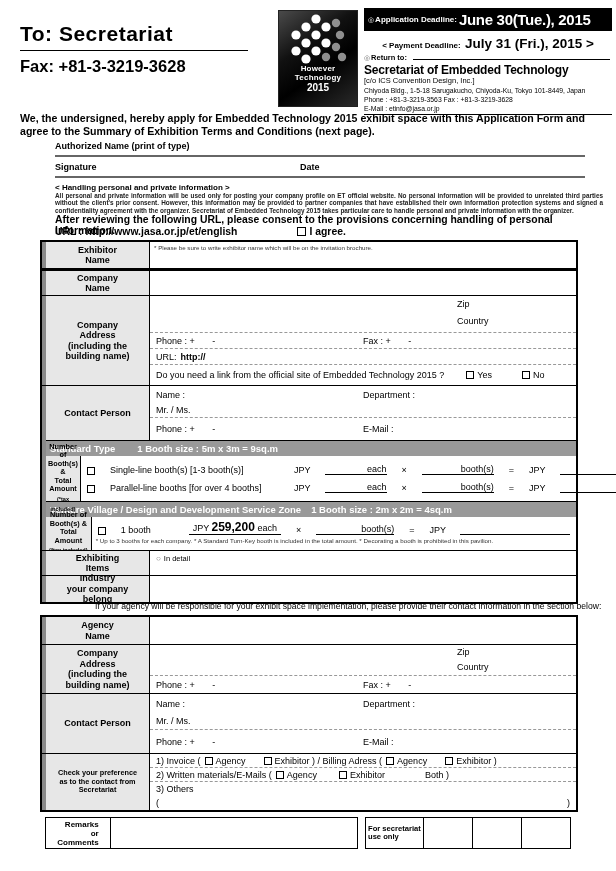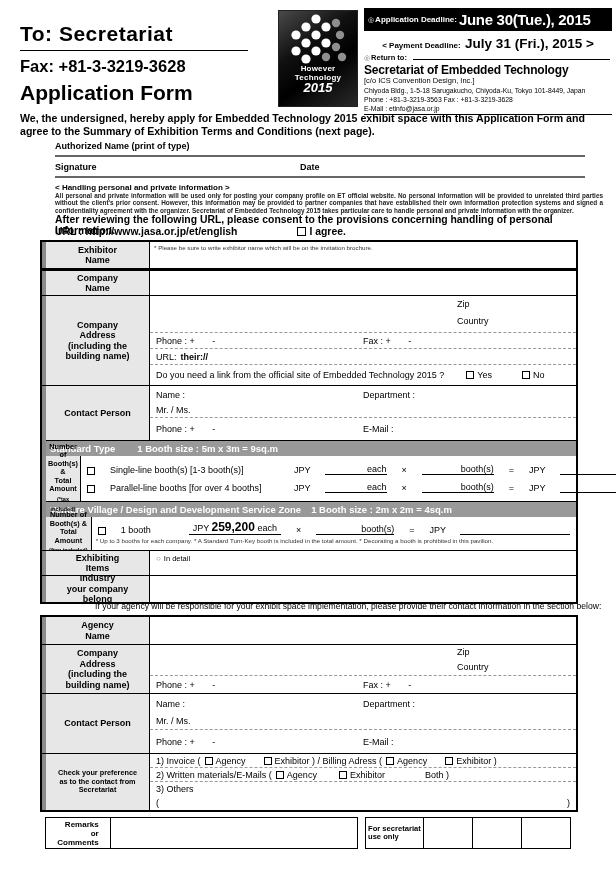--- a/index.html
+++ b/index.html
@@ -12,21 +12,21 @@
   .to { font-size:21px; font-weight:bold; letter-spacing:.5px; }
   .to-line { border-bottom:1.5px solid #000; width:228px; margin:4px 0 6px 0; }
   .fax { font-size:16.5px; font-weight:bold; }
   .apptitle { font-size:21px; font-weight:bold; margin-top:5px; }
 
   .logo { position:absolute; left:278px; top:10px; width:80px; height:97px;
           background:linear-gradient(145deg,#4a4a4a 0%,#111 35%,#000 60%,#2a2a2a 100%);
           text-align:center; border:1px solid #222; }
   .logo svg { display:block; margin:2px auto 0 auto; }
   .logo-txt { color:#fff; font-weight:bold; font-size:8px; line-height:8.5px; letter-spacing:.2px; }
-  .logo-year { color:#fff; font-weight:bold; font-size:13px; line-height:12px;font-style:italic; }
+  .logo-year { color:#fff; font-weight:bold; font-size:10px; line-height:12px; }
 
   .hdr-right { position:absolute; left:364px; top:8px; width:248px; border-bottom:1px solid #000; padding-bottom:2px; }
   .dl-bar { background:#000; color:#fff; padding:3px 3px 3px 4px; display:flex; align-items:center; white-space:nowrap; }
   .dl-ring { font-size:7px; margin-right:1px; }
   .dl-label { font-size:8px; font-weight:bold; margin-right:2px; }
   .dl-value { font-size:15px; font-weight:bold; letter-spacing:-.3px; }
   .pay-line { margin-top:3px; text-align:center; white-space:nowrap; }
   .pay-label { font-size:8px; font-weight:bold; }
   .pay-value { font-size:13.5px; font-weight:bold; }
   .ret-line { display:flex; align-items:flex-end; margin-top:1px; }
@@ -101,21 +101,20 @@
 </style>
 </head>
 <body>
 
 <div class="page">
 
   <div class="hdr-left">
     <div class="to">To: Secretariat</div>
     <div class="to-line"></div>
     <div class="fax">Fax: +81-3-3219-3628</div>
-    <div class="apptitle">Application Form</div>
   </div>
 
   <div class="logo">
     <svg width="76" height="52" viewBox="0 0 76 52">
       <g fill="#ffffff">
         <circle cx="36" cy="6" r="4.6"></circle>
           <circle cx="26" cy="14" r="4.6"></circle>
           <circle cx="46" cy="14" r="4.6"></circle>
         <circle cx="16" cy="22" r="4.6"></circle>
           <circle cx="36" cy="22" r="4.6"></circle>
@@ -208,21 +207,21 @@
               <span>Phone : +</span>
               <span class="hyph">-</span>
             </span>
           <span class="half">
               <span>Fax : +</span>
               <span class="hyph">-</span>
             </span>
         </div>
         <div class="cl dashed" style="height:16px;">
           <span>URL:</span>
-          <span style="font-weight:bold; margin-left:4px;">their://</span>
+          <span style="font-weight:bold; margin-left:4px;">http://</span>
         </div>
         <div class="cl" style="flex:1;">
           <span>Do you need a link from the official site of Embedded Technology 2015 ?</span>
           <span class="cb" style="margin-left:22px;"></span>
           <span>Yes</span>
           <span class="cb" style="margin-left:30px;"></span>
           <span>No</span>
         </div>
       </div>
     </div>

